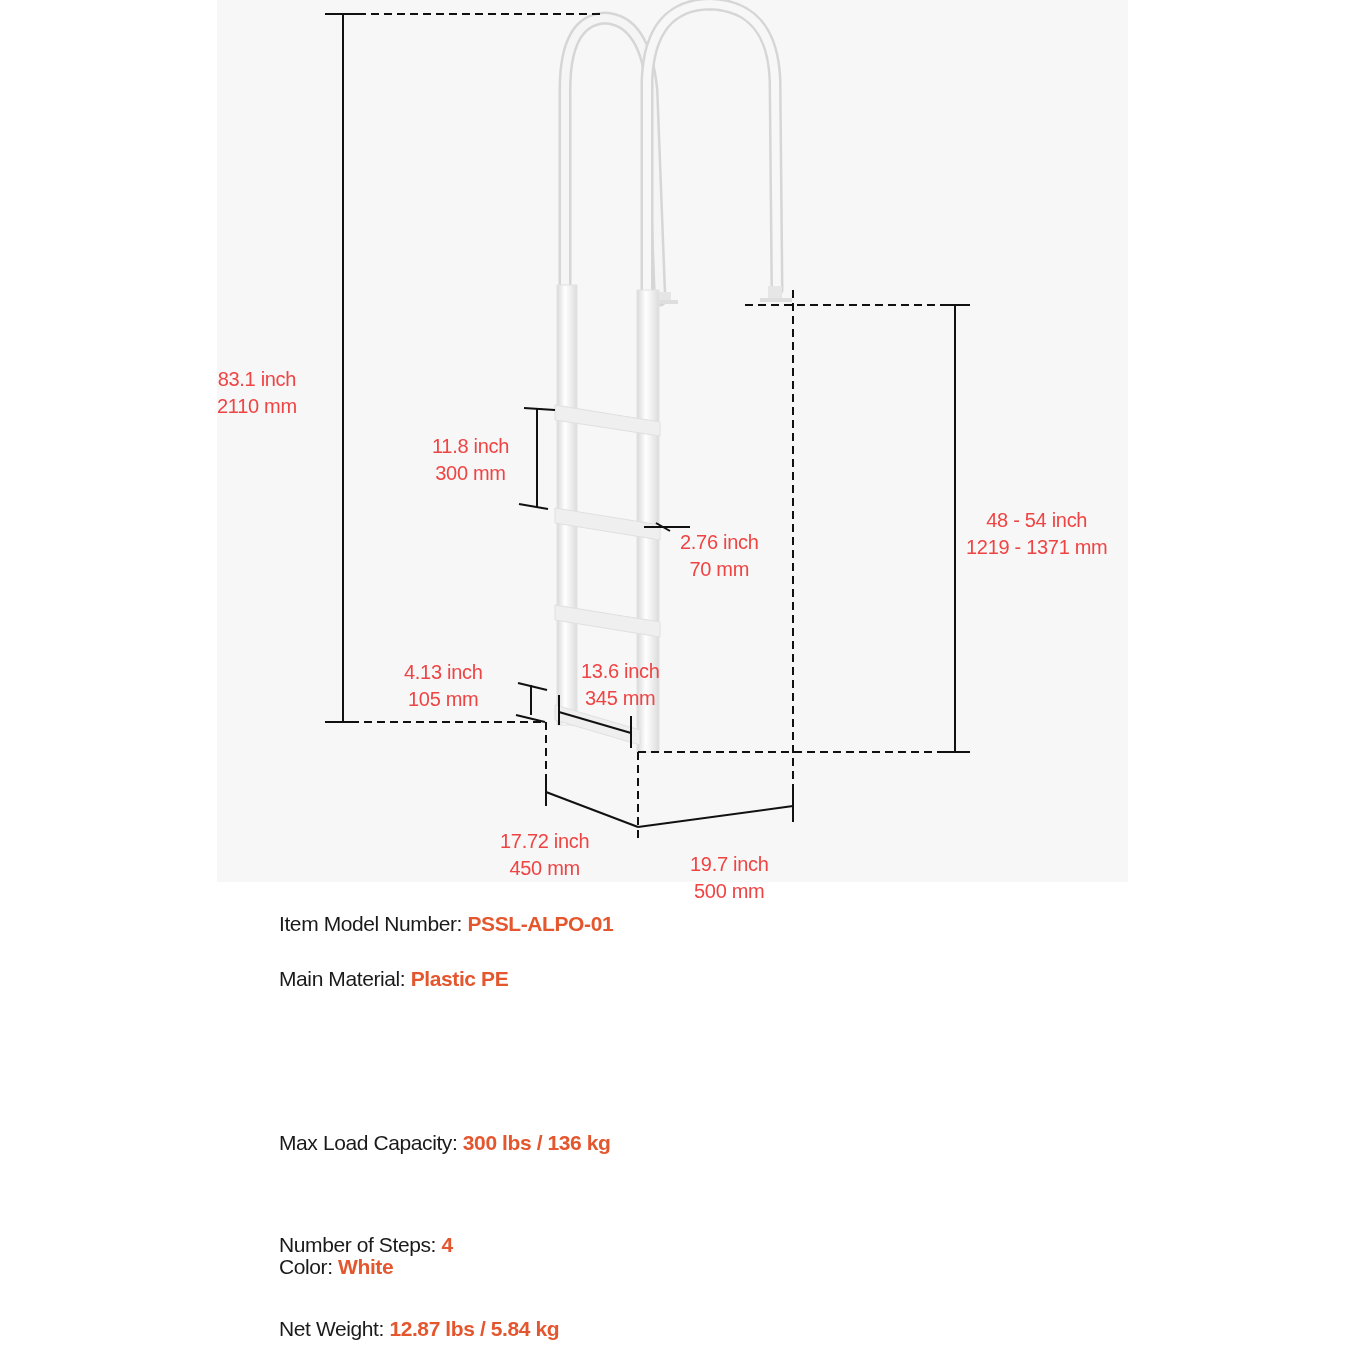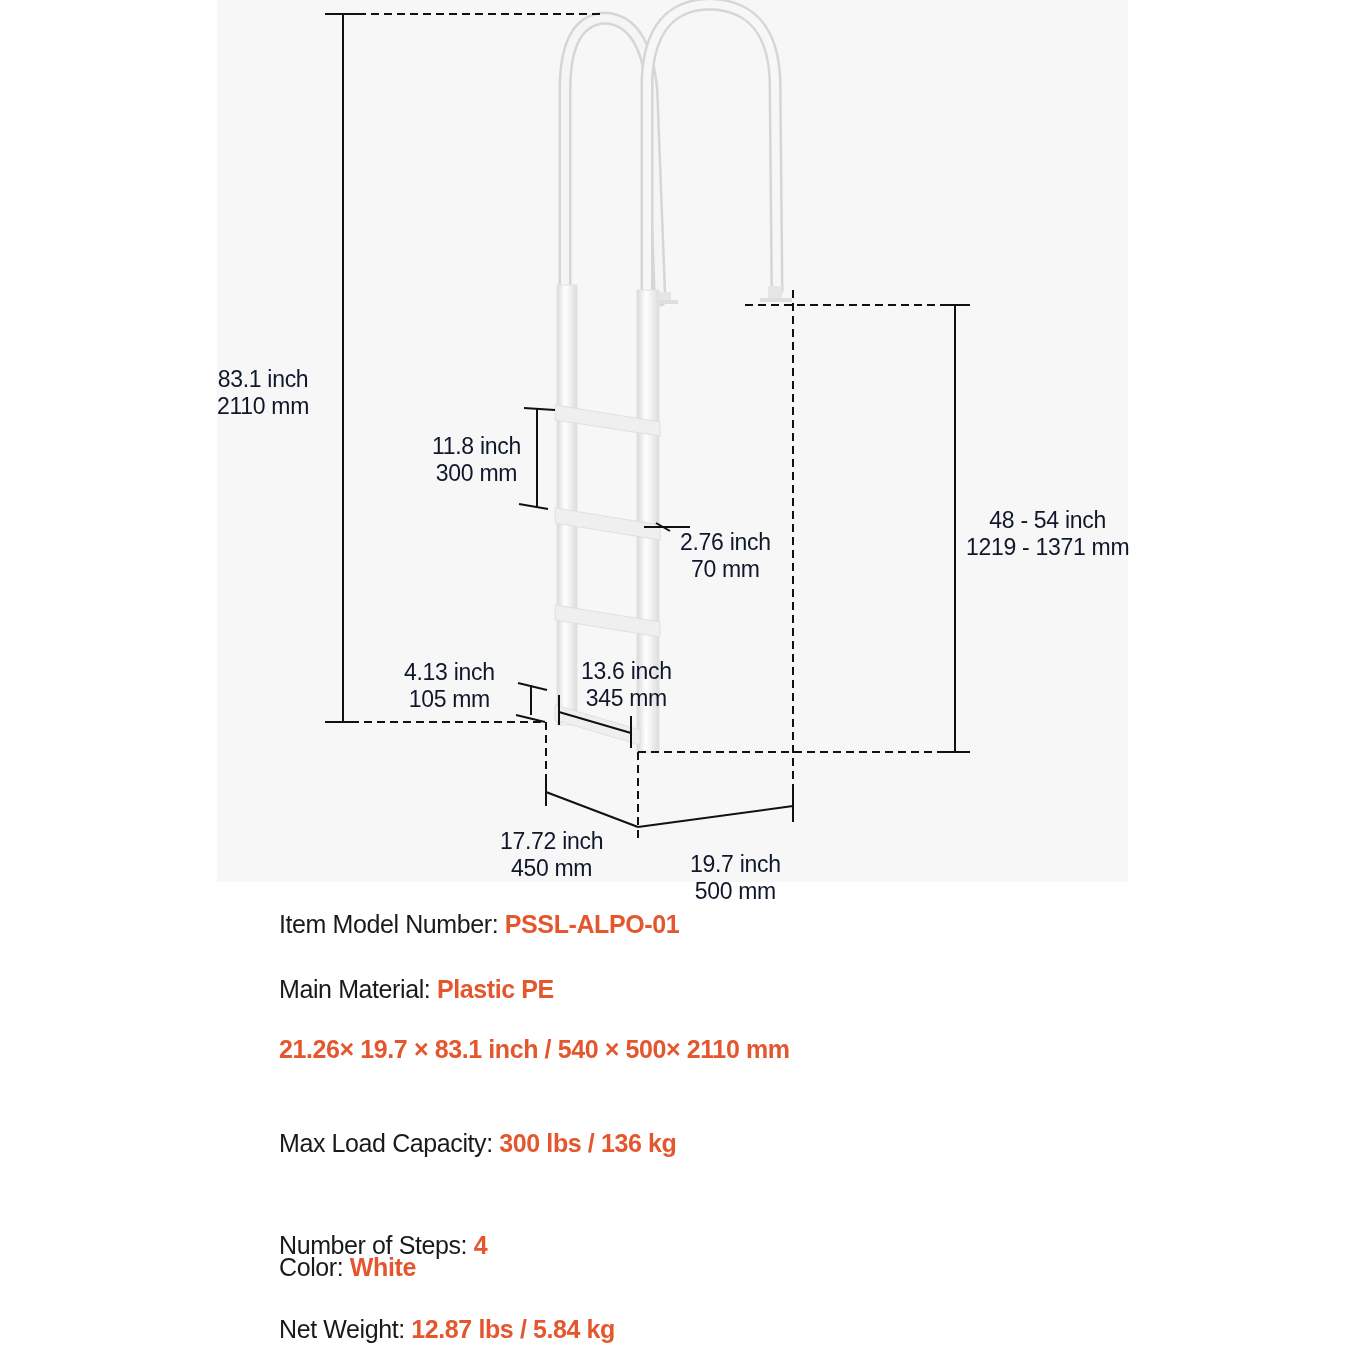--- a/index.html
+++ b/index.html
@@ -1,23 +1,23 @@
 <!DOCTYPE html>
 <html><head>
   <meta charset="utf-8">
   <style>
     html, body { margin:0; padding:0; background:#ffffff; }
     body { width:1345px; height:1345px; position:relative; overflow:hidden;
            font-family:"Liberation Sans", "DejaVu Sans", sans-serif; color:#1a1a1a; }
     .panel { position:absolute; left:217px; top:0; width:911px; height:882px; background:#f7f7f7; }
     .diagram { position:absolute; left:0; top:0; width:1345px; height:882px; }
-    .dim { position:absolute; font-size:23px; line-height:27px; text-align:center; color:#0f172a; white-space:nowrap; letter-spacing:-0.3px; }
+    .dim { position:absolute; font-size:20px; line-height:27px; text-align:center; color:#ef4444; white-space:nowrap; letter-spacing:-0.3px; }
     .dim span { display:block; }
     .specs { position:absolute; left:279px; top:905px; width:900px; }
-    .spec { position:absolute; left:0; font-size:25px; line-height:32px; white-space:nowrap; letter-spacing:-0.4px; }
+    .spec { position:absolute; left:0; font-size:21px; line-height:32px; white-space:nowrap; letter-spacing:-0.4px; }
     .spec .label { color:#1a1a1a; }
     .spec .value { color:#e4572e; font-weight:bold; }
     .spec .value.block { display:block; }
   </style>
 </head>
 <body>
 
 <div class="panel"></div>
 
 <svg class="diagram" viewBox="0 0 1345 882" width="1345" height="882">
@@ -123,26 +123,25 @@
 <div class="dim" style="left:690px; top:823px;margin-top:28px;">
   <span>19.7 inch</span>
   <span>500 mm</span>
 </div>
 
 <div class="specs">
   <div class="spec" style="top:3px;">
     <span class="label">Item Model Number:</span>
     <span class="value">PSSL-ALPO-01</span>
   </div>
-  <div class="spec" style="top:68px;">
+  <div class="spec" style="top:58px;">
     <span class="label">Main Material:</span>
     <span class="value">Plastic PE</span>
   </div>
   <div class="spec" style="top:128px;">
-    <span class="value block">21.26× 19.7 × 83.1 inch / 540 × 500× 2110 mm</span>
   </div>
   <div class="spec" style="top:222px;">
     <span class="label">Max Load Capacity:</span>
     <span class="value">300 lbs / 136 kg</span>
   </div>
   <div class="spec" style="top:284px;margin-top:40px;">
     <span class="label">Number of Steps:</span>
     <span class="value">4</span>
   </div>
   <div class="spec" style="top:346px;">

